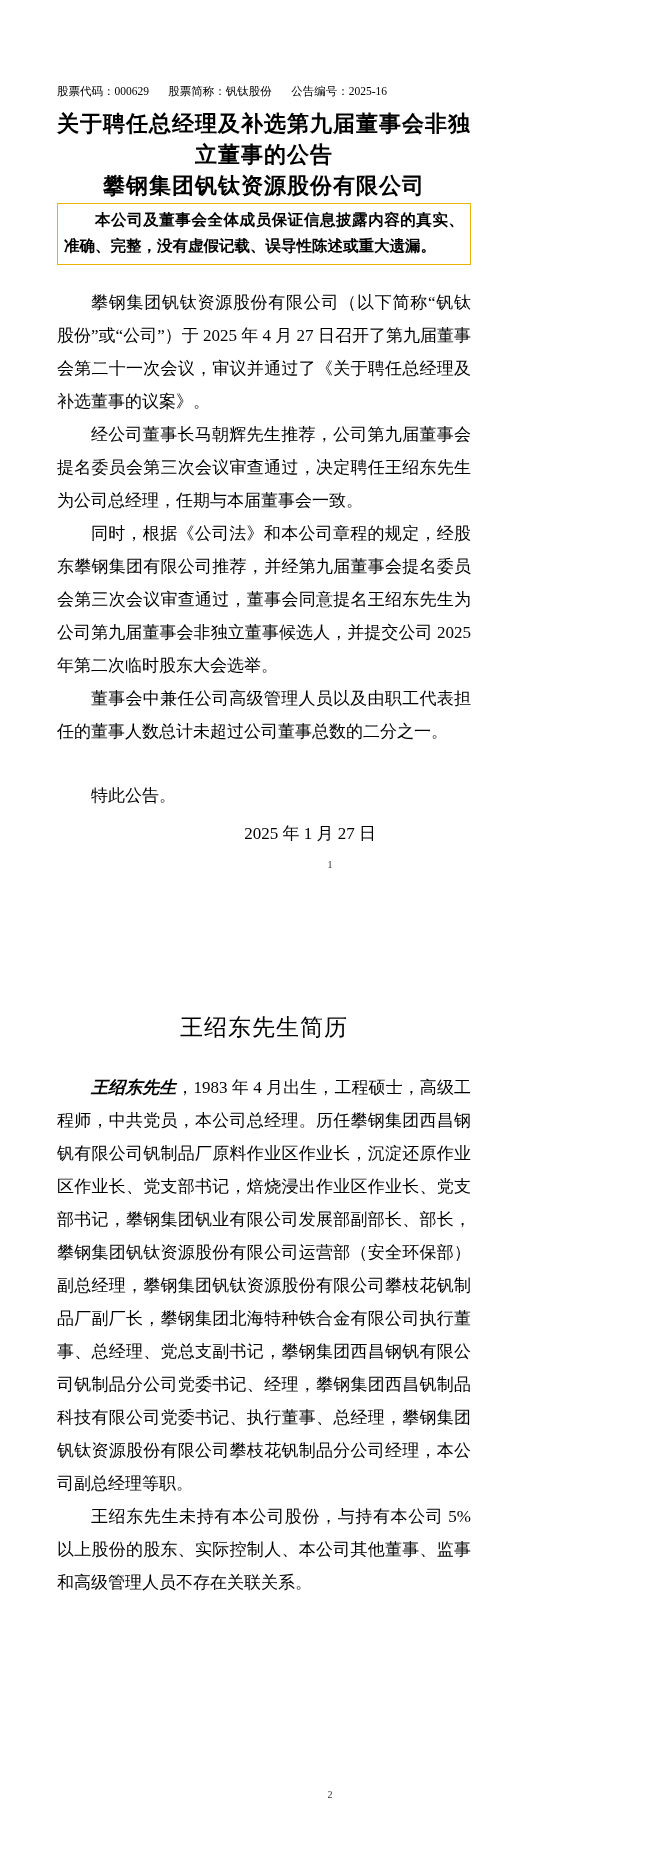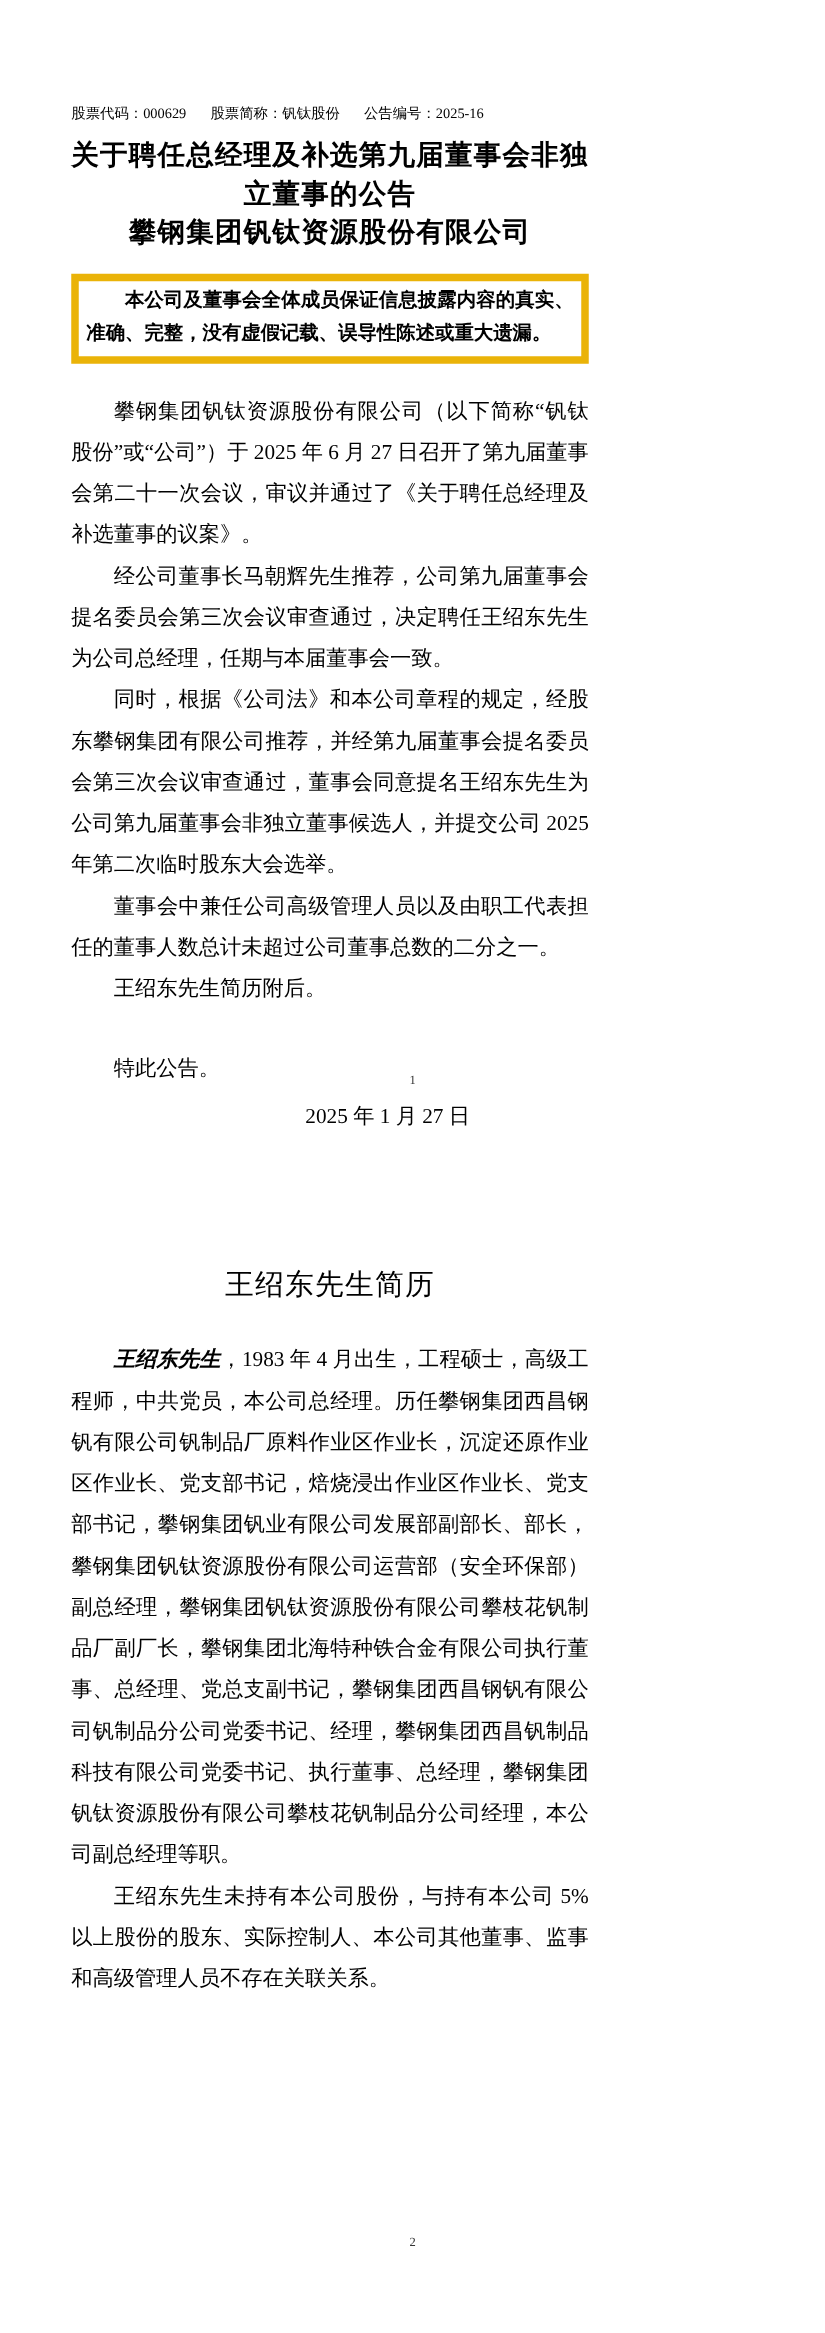--- a/index.html
+++ b/index.html
@@ -30,22 +30,22 @@
     white-space: nowrap;
   }
   .doc-title {
     font-size: 22px;
     font-weight: bold;
     text-align: center;
     line-height: 31px;
     letter-spacing: 1px;
   }
   .notice-box {
-    margin-top: 18px;
-    border: 6px solid #eab308;
+    margin-top: 2px;
+    border: 1px solid #eab308;
     padding: 3px 6px 5px 6px;
   }
   .notice-box p {
     font-size: 15.5px;
     font-weight: bold;
     line-height: 26px;
     text-indent: 2em;
     text-align: justify;
   }
   .body-block { margin-top: 21px; }
@@ -106,25 +106,24 @@
     </div>
 
     <h1 class="doc-title">关于聘任总经理及补选第九届董事会非独立董事的公告</h1>
     <h1 class="doc-title">攀钢集团钒钛资源股份有限公司</h1>
 
     <div class="notice-box">
       <p>本公司及董事会全体成员保证信息披露内容的真实、准确、完整，没有虚假记载、误导性陈述或重大遗漏。</p>
     </div>
 
     <div class="body-block">
-      <p class="body">攀钢集团钒钛资源股份有限公司（以下简称“钒钛股份”或“公司”）于 2025 年 6 月 27 日召开了第九届董事会第二十一次会议，审议并通过了《关于聘任总经理及补选董事的议案》。</p>
+      <p class="body">攀钢集团钒钛资源股份有限公司（以下简称“钒钛股份”或“公司”）于 2025 年 4 月 27 日召开了第九届董事会第二十一次会议，审议并通过了《关于聘任总经理及补选董事的议案》。</p>
       <p class="body">经公司董事长马朝辉先生推荐，公司第九届董事会提名委员会第三次会议审查通过，决定聘任王绍东先生为公司总经理，任期与本届董事会一致。</p>
       <p class="body">同时，根据《公司法》和本公司章程的规定，经股东攀钢集团有限公司推荐，并经第九届董事会提名委员会第三次会议审查通过，董事会同意提名王绍东先生为公司第九届董事会非独立董事候选人，并提交公司 2025 年第二次临时股东大会选举。</p>
       <p class="body">董事会中兼任公司高级管理人员以及由职工代表担任的董事人数总计未超过公司董事总数的二分之一。</p>
-      <p class="body">王绍东先生简历附后。</p>
       <p class="body closing">特此公告。</p>
       <p class="date">2025 年 1 月 27 日</p>
     </div>
 
     <div class="pagenum pagenum-1">1</div>
   </section>
 
   <section class="page page-2">
 
     <h2 class="resume-heading">王绍东先生简历</h2>

